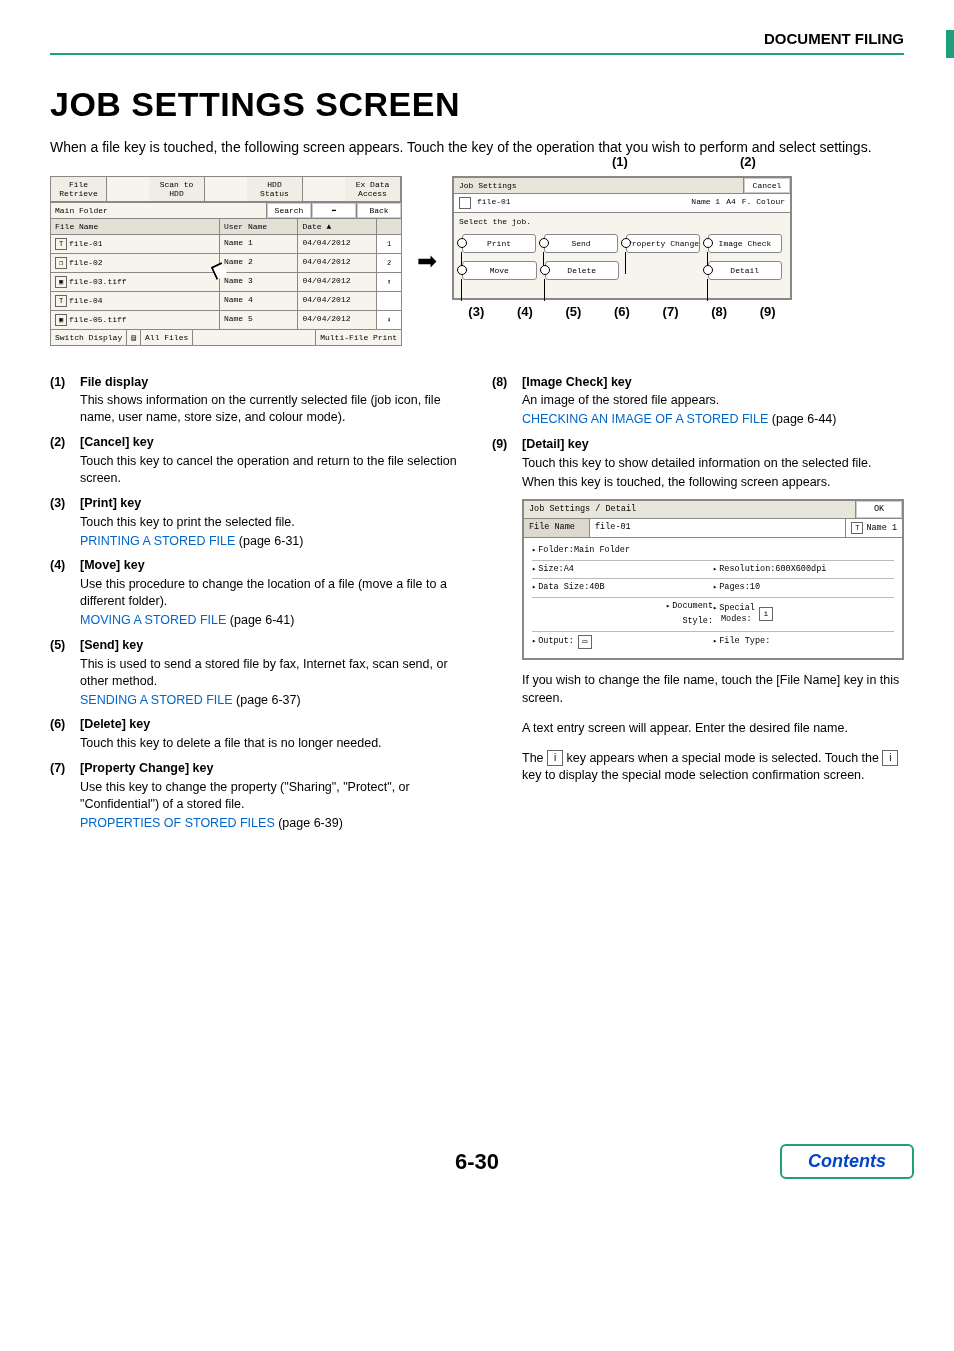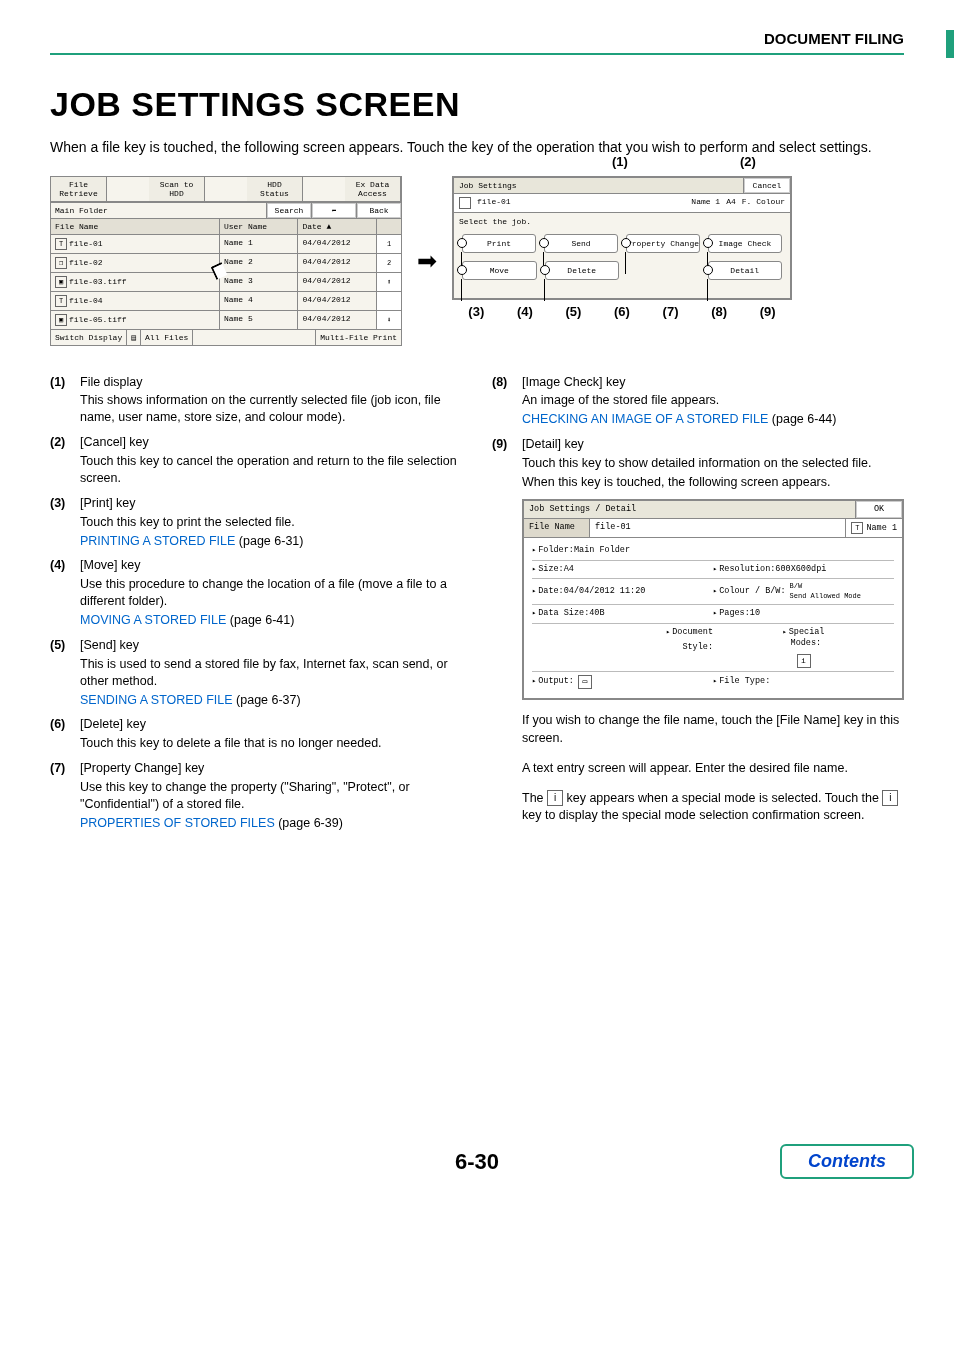--- a/index.html
+++ b/index.html
@@ -200,21 +200,21 @@
   
   .columns {
     display:flex;
     gap:30px;
     font-size:12.5px;
     line-height:1.35;
   }
   .col { flex:1; }
   .item { display:flex; margin:8px 0 2px; }
   .item .num { width:30px; font-weight:bold; }
-  .item .title { font-weight:normal;text-align:right; }
+  .item .title { font-weight:bold;text-align:right; }
   .desc { margin-left:30px; margin-bottom:2px;}
   .link { color:#0066cc; }
 
   
   .detail-panel {
     border:2px solid #888;
     margin:8px 0 8px 30px;
     font-family:"Courier New",monospace;
     font-size:8.5px;
     background:#f6f4ed;
@@ -492,44 +492,32 @@
           <div class="dp-row">
               <div>
                 <span class="lab">Size:A4</span>
               </div>
               <div>
                 <span class="lab">Resolution:600X600dpi</span>
               </div>
             </div>
           <div class="dp-row">
               <div>
-                <span class="lab">Date:04/04/2012 11:20</span>
-              </div>
-              <div>
-                <span class="lab">Colour / B/W:</span>
-                <span style="display:flex;flex-direction:column;font-size:7px;">
-                  <span>B/W</span>
-                  <span>Send Allowed Mode</span>
-                </span>
-              </div>
-            </div>
-          <div class="dp-row">
-              <div>
                 <span class="lab">Data Size:40B</span>
               </div>
               <div>
                 <span class="lab">Pages:10</span>
               </div>
             </div>
           <div class="dp-row">
             <div style="flex-direction:column;align-items:flex-end;">
                 <span class="lab">Document</span>
                 <span style="margin-left:8px;">Style:</span>
               </div>
-            <div style="flex-direction:column;">
+            <div style="flex-direction:row;">
                 <span style="display:flex;flex-direction:column;">
                   <span class="lab">Special</span>
                   <span style="margin-left:8px;">Modes:</span>
                 </span>
                 <span class="dp-icon">i</span>
               </div>
           </div>
           <div class="dp-row">
             <div>
                 <span class="lab">Output:</span>

